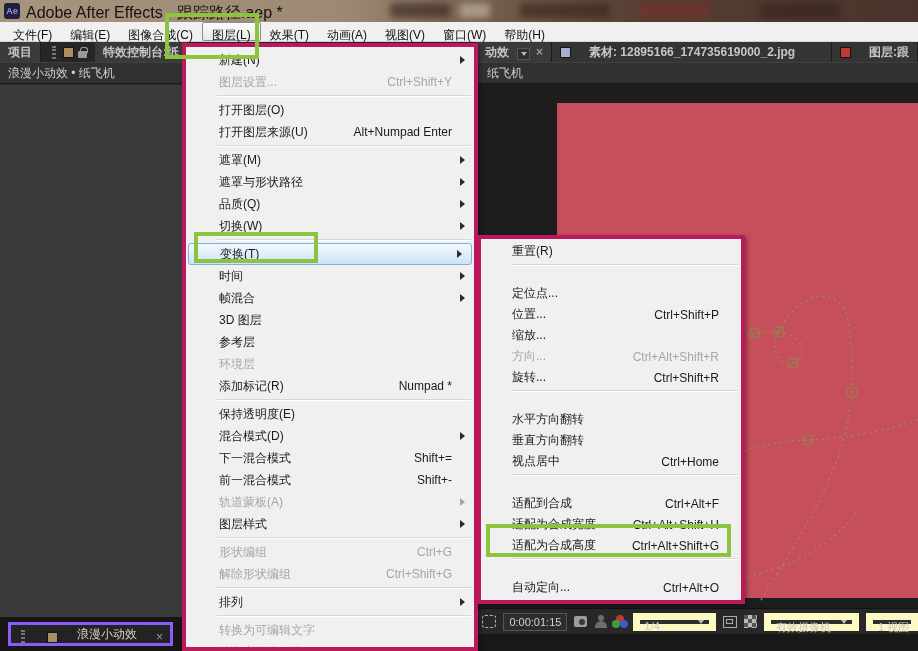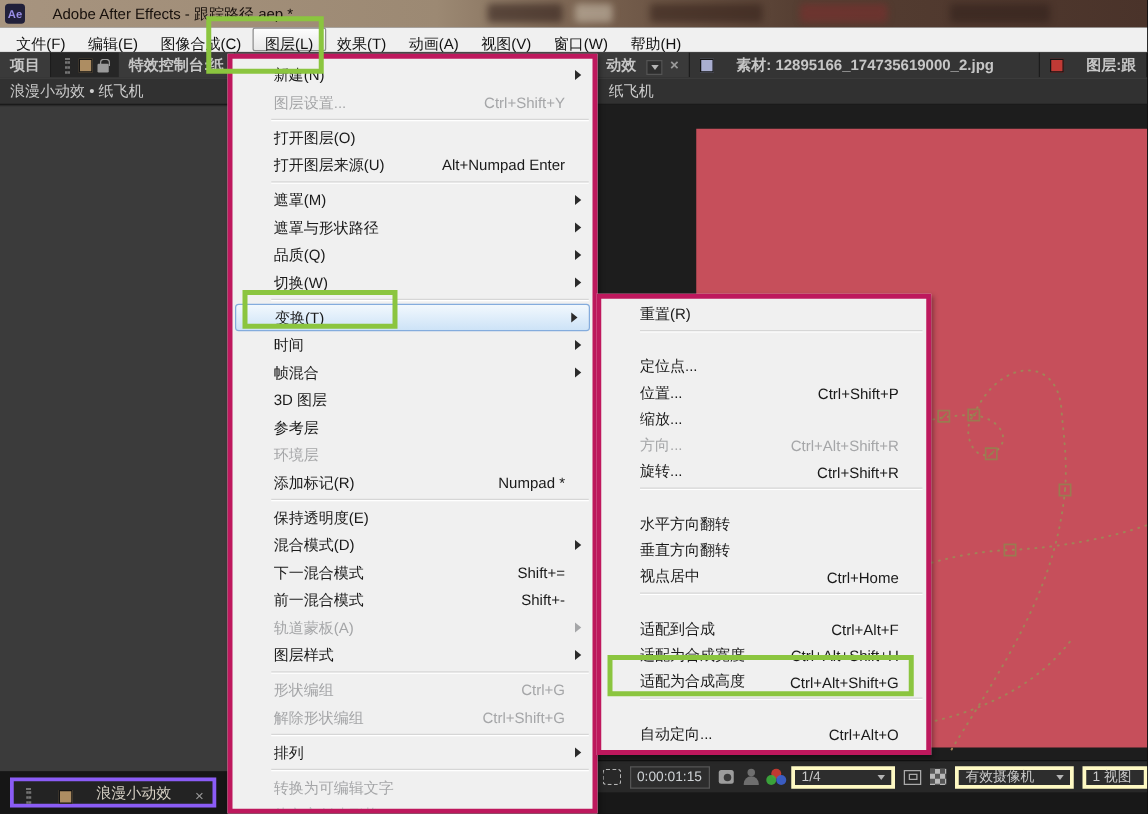--- a/index.html
+++ b/index.html
@@ -10,21 +10,21 @@
   #titlebar{position:absolute;left:0;top:0;width:918px;height:22px;overflow:hidden;
     background:linear-gradient(90deg,#a7947f 0%,#9c8973 38%,#77604e 52%,#553e32 70%,#4a332a 100%);}
   .blob{position:absolute;top:3px;height:15px;border-radius:3px;filter:blur(3px);opacity:.55;}
   #titlebar .b1{left:390px;width:60px;background:#2c1b17;}
   #titlebar .b2{left:520px;width:90px;background:#332019;}
   #titlebar .b3{left:640px;width:70px;background:#802e2e;}
   #titlebar .b4{left:760px;width:80px;background:#30201b;}
   #titlebar .b5{left:460px;width:30px;background:#cfc4b2;}
   .ae-icon{position:absolute;left:4px;top:3px;width:16px;height:16px;border-radius:3px;
     background:#21203a;color:#9a8fe8;font-size:9px;font-weight:bold;text-align:center;line-height:16px;}
-  .win-title{position:absolute;left:42px;top:3px;font-size:12px;color:#17100c;white-space:nowrap;}
+  .win-title{position:absolute;left:26px;top:3px;font-size:16px;color:#17100c;white-space:nowrap;}
 
   
   #menubar{position:absolute;left:0;top:22px;width:918px;height:20px;background:#f0f0f0;
     border-bottom:1px solid #d5d5d5;display:flex;align-items:stretch;padding-left:4px;}
   .mb-item{font-size:12px;color:#111;padding:4px 9px;line-height:19px;white-space:nowrap;}
   .mb-item.active{border:1px solid #8e8e8e;border-radius:2px;background:linear-gradient(#fdfdfd,#e8e8e8);line-height:17px;}
 
   
   #left-group{position:absolute;left:0;top:42px;width:477px;height:609px;background:#2a2a2a;}
   .tabrow{position:absolute;left:0;top:0;width:100%;height:20px;background:#262626;display:flex;align-items:stretch;}
@@ -59,22 +59,22 @@
   #path-svg{position:absolute;left:0;top:0;width:441px;height:524px;}
   #path-svg path{fill:none;stroke-width:1.6;stroke-linecap:round;stroke-dasharray:0.8 5.2;}
   #path-svg rect.kf{fill:none;stroke-width:1.4;}
   #path-svg line.kf{stroke-width:1.2;}
 
   #viewer-toolbar{position:absolute;left:0;top:566px;width:441px;height:26px;background:#282828;
     border-top:1px solid #111;display:flex;align-items:center;gap:7px;padding-left:5px;}
   #comp-bottom-strip{position:absolute;left:0;top:592px;width:441px;height:17px;background:#181818;}
   .tb-box{height:18px;background:#2d2d2d;border:1px solid #555;color:#cfd3d6;font-size:11px;
     display:flex;align-items:center;padding:0 5px;white-space:nowrap;}
-  .tb-drop{height:18px;background:#2d2d2d;border:3px solid #fef9c3;color:#c9c9c9;font-size:11px;
-    display:flex;align-items:center;gap:8px;padding:0 5px;white-space:nowrap;}
+  .tb-drop{height:18px;background:#2d2d2d;border:7px solid #fef9c3;color:#c9c9c9;font-size:11px;
+    display:flex;align-items:flex-start;gap:8px;padding:0 5px;white-space:nowrap;}
   .icon-marquee{width:17px;height:13px;border:1px dashed #b5b5b5;border-radius:3px;}
   .icon-camera{position:relative;width:15px;height:11px;background:#9d9d9d;border-radius:2px;}
   .icon-camera::before{content:'';position:absolute;left:4.5px;top:2.5px;width:6px;height:6px;border-radius:50%;background:#3a3a3a;}
   .icon-person{position:relative;width:14px;height:13px;}
   .icon-person::before{content:'';position:absolute;left:4px;top:0;width:6px;height:6px;border-radius:50%;background:#6e6e6e;}
   .icon-person::after{content:'';position:absolute;left:1px;top:6px;width:12px;height:7px;border-radius:6px 6px 0 0;background:#6e6e6e;}
   .icon-rgb{position:relative;width:16px;height:13px;}
   .icon-rgb i{position:absolute;width:8px;height:8px;border-radius:50%;opacity:.9;}
   .icon-rgb .r{left:4px;top:0;background:#d23c32;}
   .icon-rgb .g{left:0;top:5px;background:#3cae3c;}

